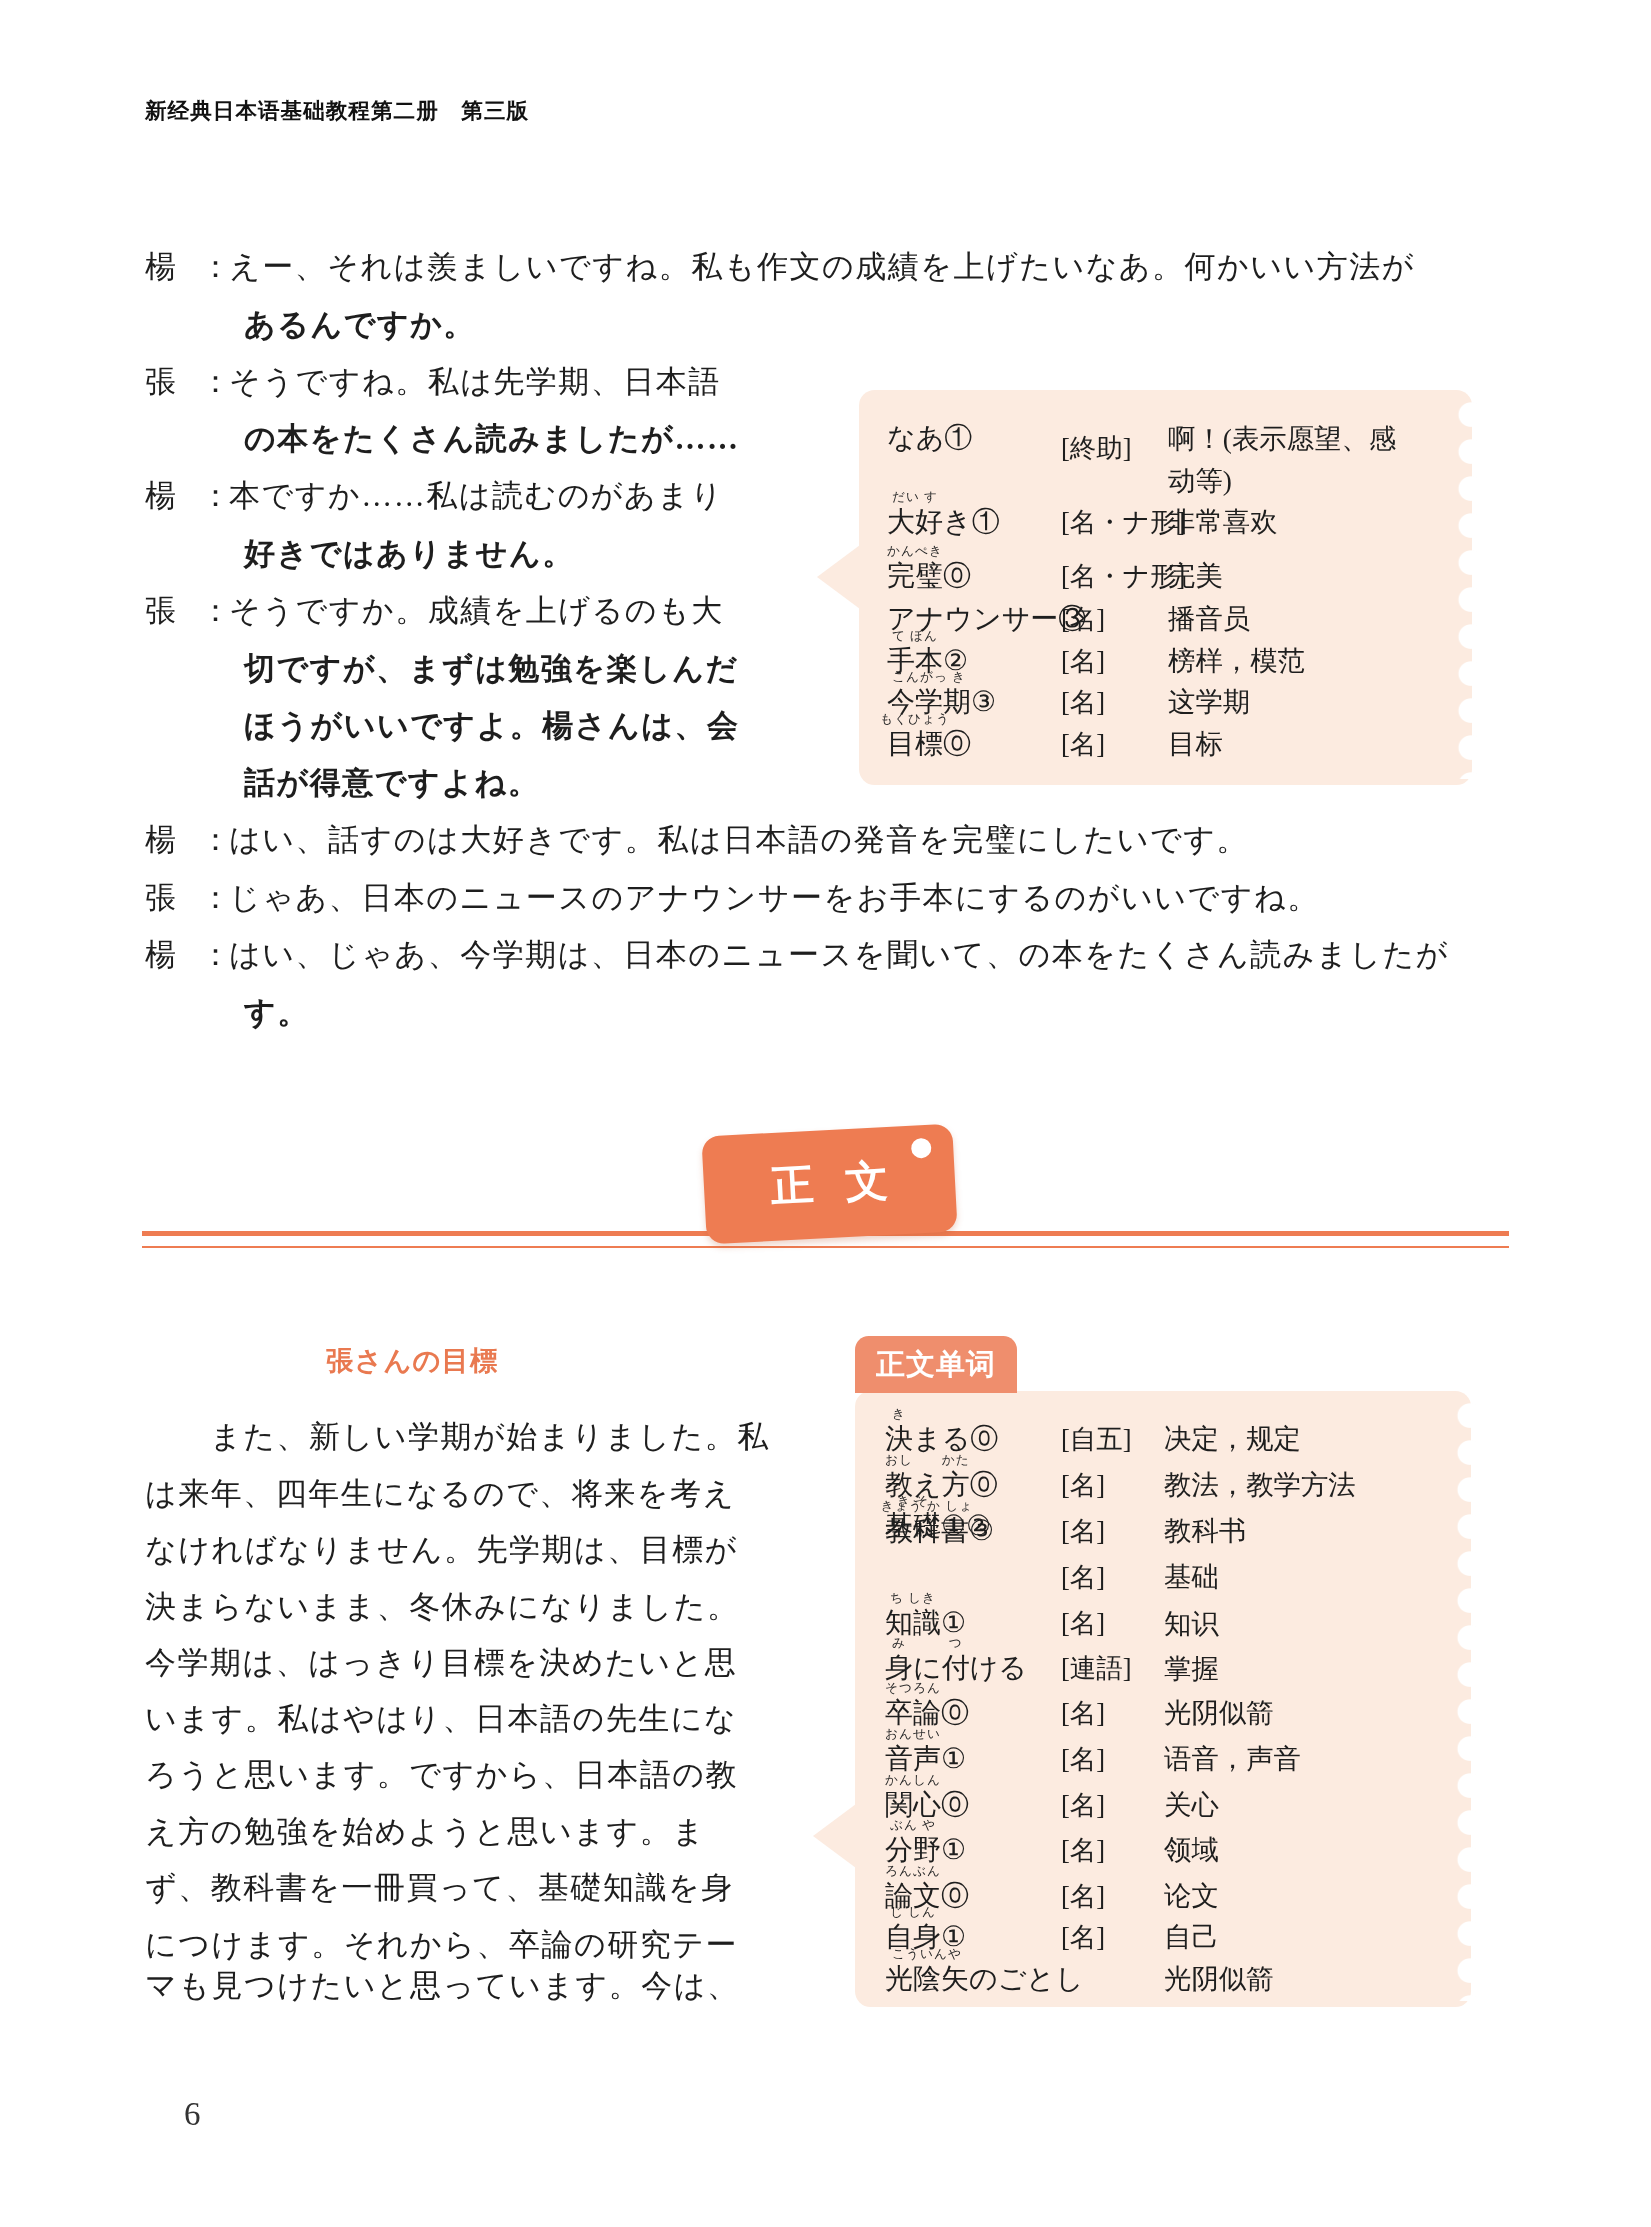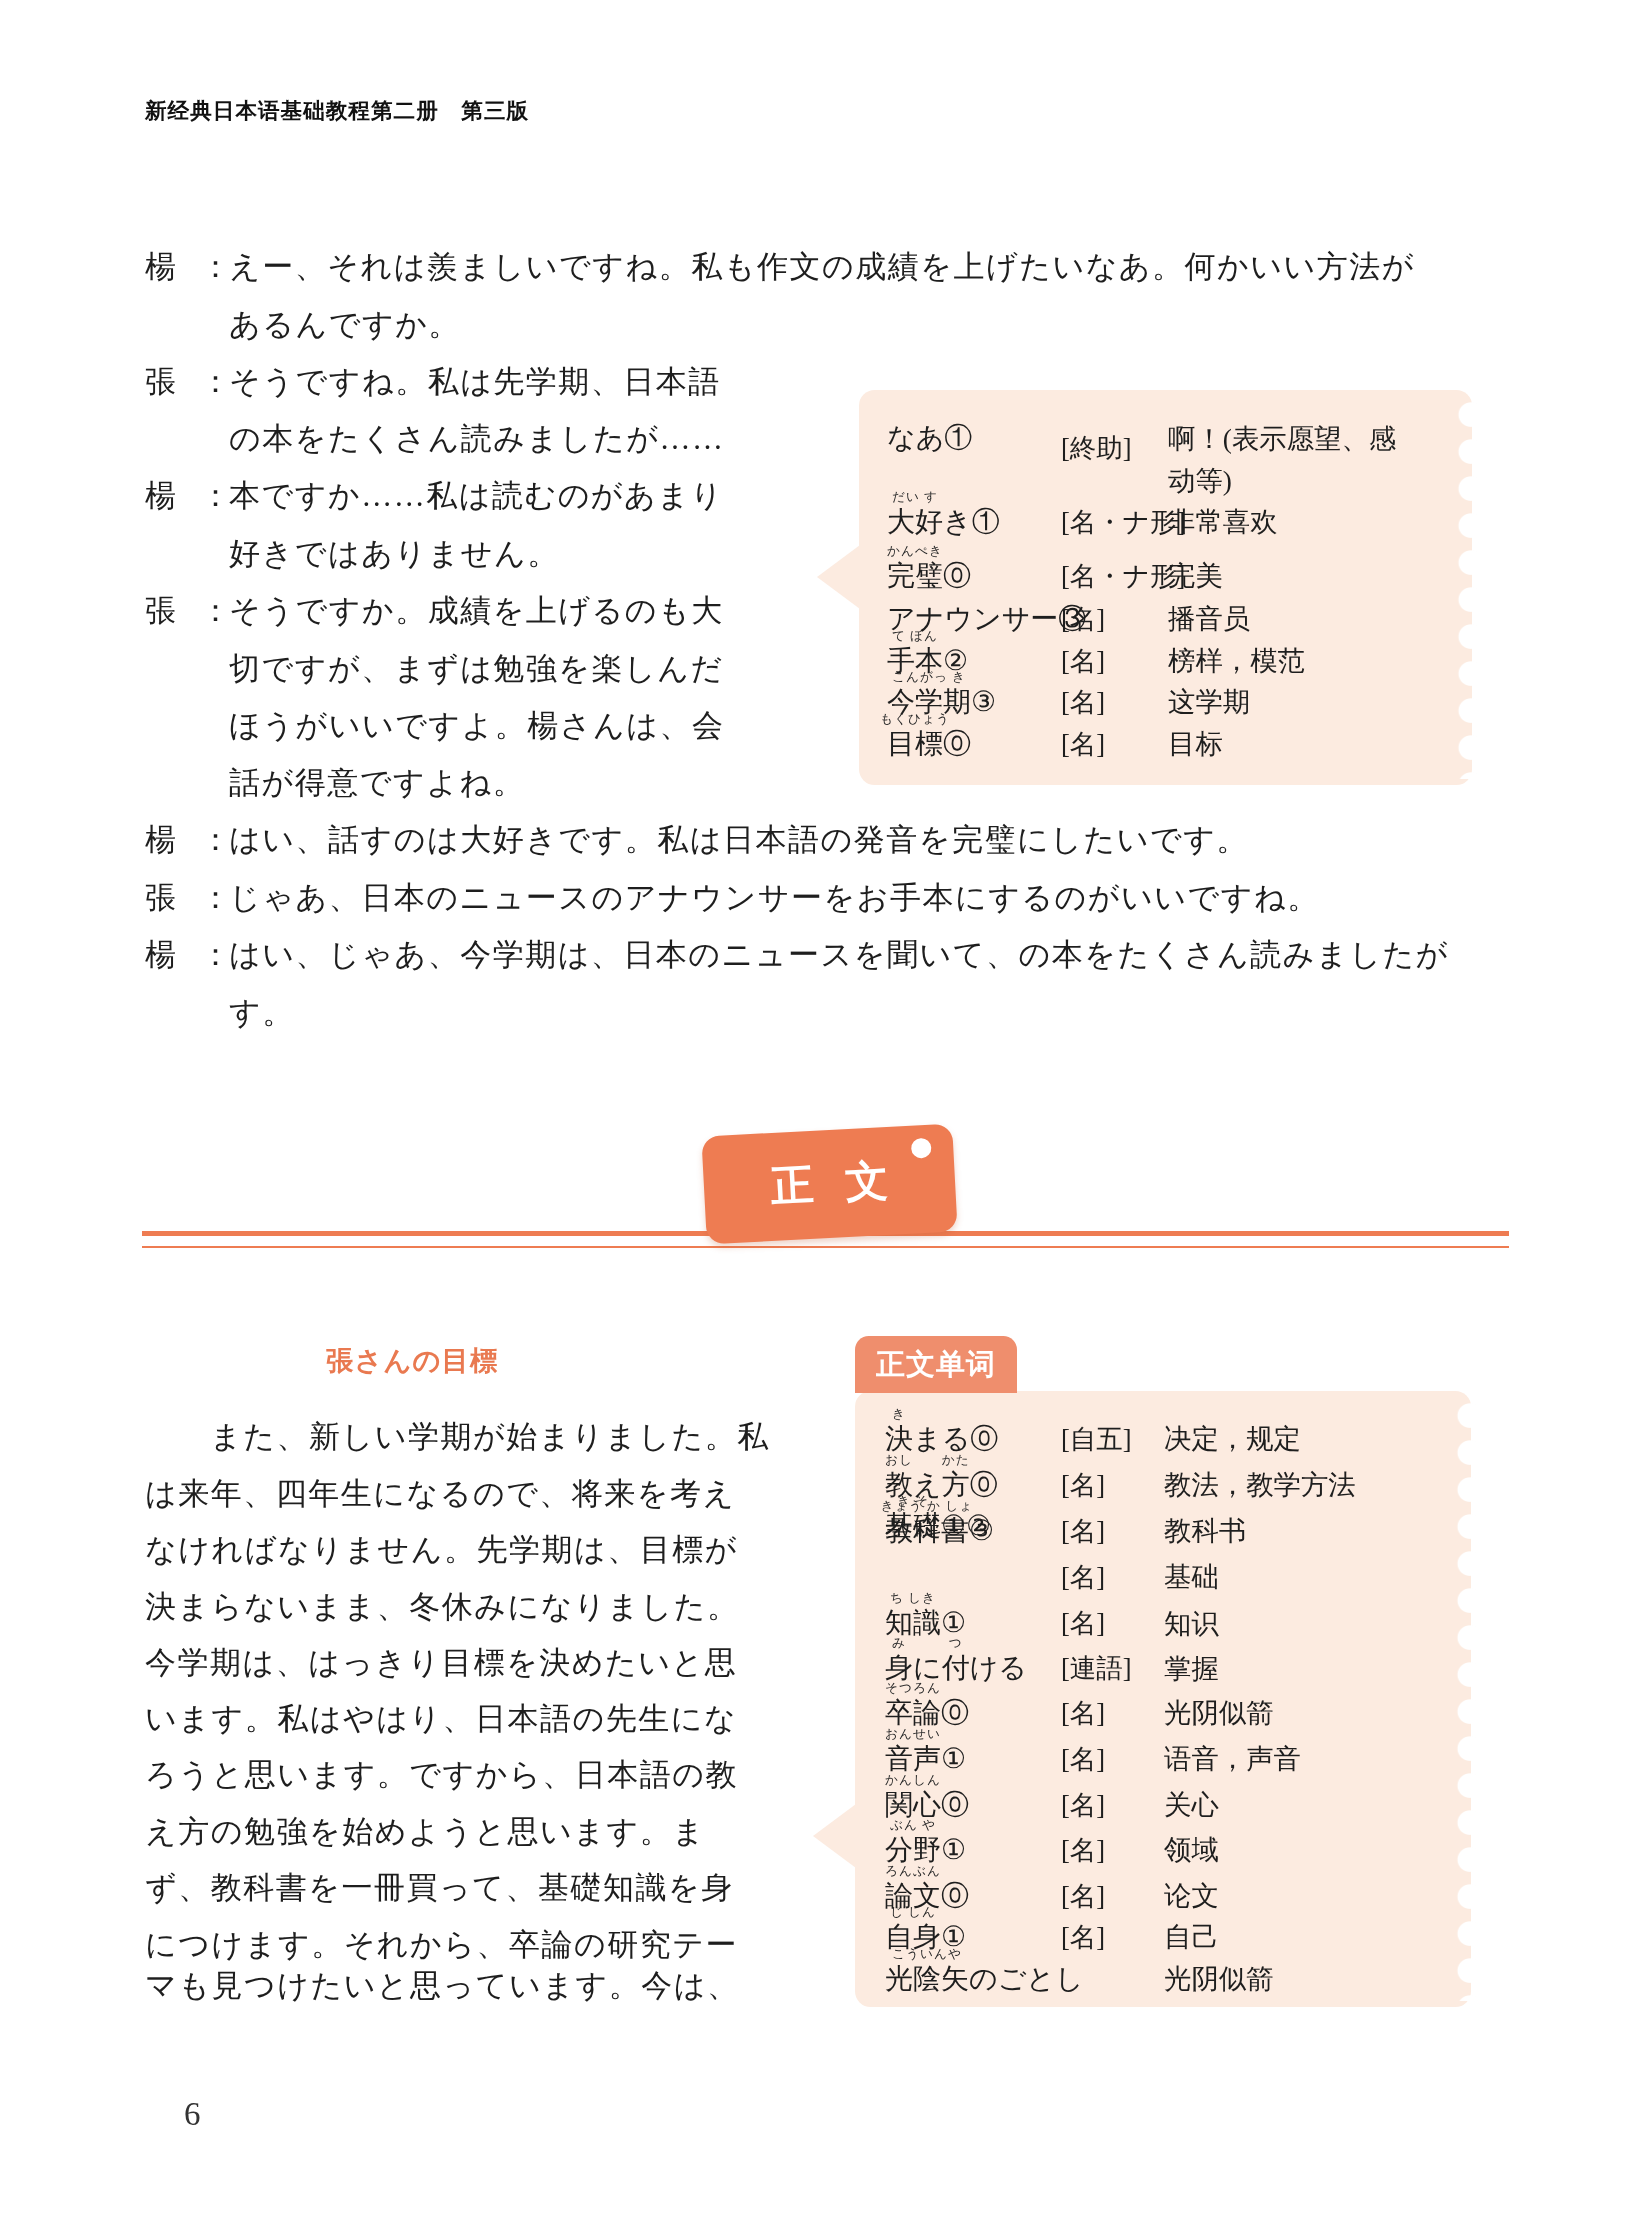--- a/index.html
+++ b/index.html
@@ -19,21 +19,21 @@
     letter-spacing:1px;white-space:nowrap;
   }
   
   .dlg-line{
     position:absolute;left:145px;
     font-size:31px;letter-spacing:1.5px;line-height:1;
     white-space:nowrap;
   }
   .dlg-line .spk{display:inline-block;width:55px;}
   .dlg-line .colon{display:inline-block;width:29px;}
-  .dlg-cont{position:absolute;left:229px;font-size:31px;letter-spacing:1.5px;line-height:1;white-space:nowrap;}
+  .dlg-cont{position:absolute;left:244px;font-size:31px;letter-spacing:1.5px;line-height:1;white-space:nowrap;font-weight:bold;}
   
   .vbox-body{
     position:absolute;background:#fcebe0;border-radius:15.7px;
   }
   .vbox-tab{
     position:absolute;background:#ef8e6d;border-radius:13.7px 13.7px 0 0;
     font-family:"Liberation Sans","DejaVu Sans",sans-serif;
     color:#ffffff;font-weight:bold;font-size:29px;
     display:flex;align-items:center;justify-content:center;
     letter-spacing:1px;

